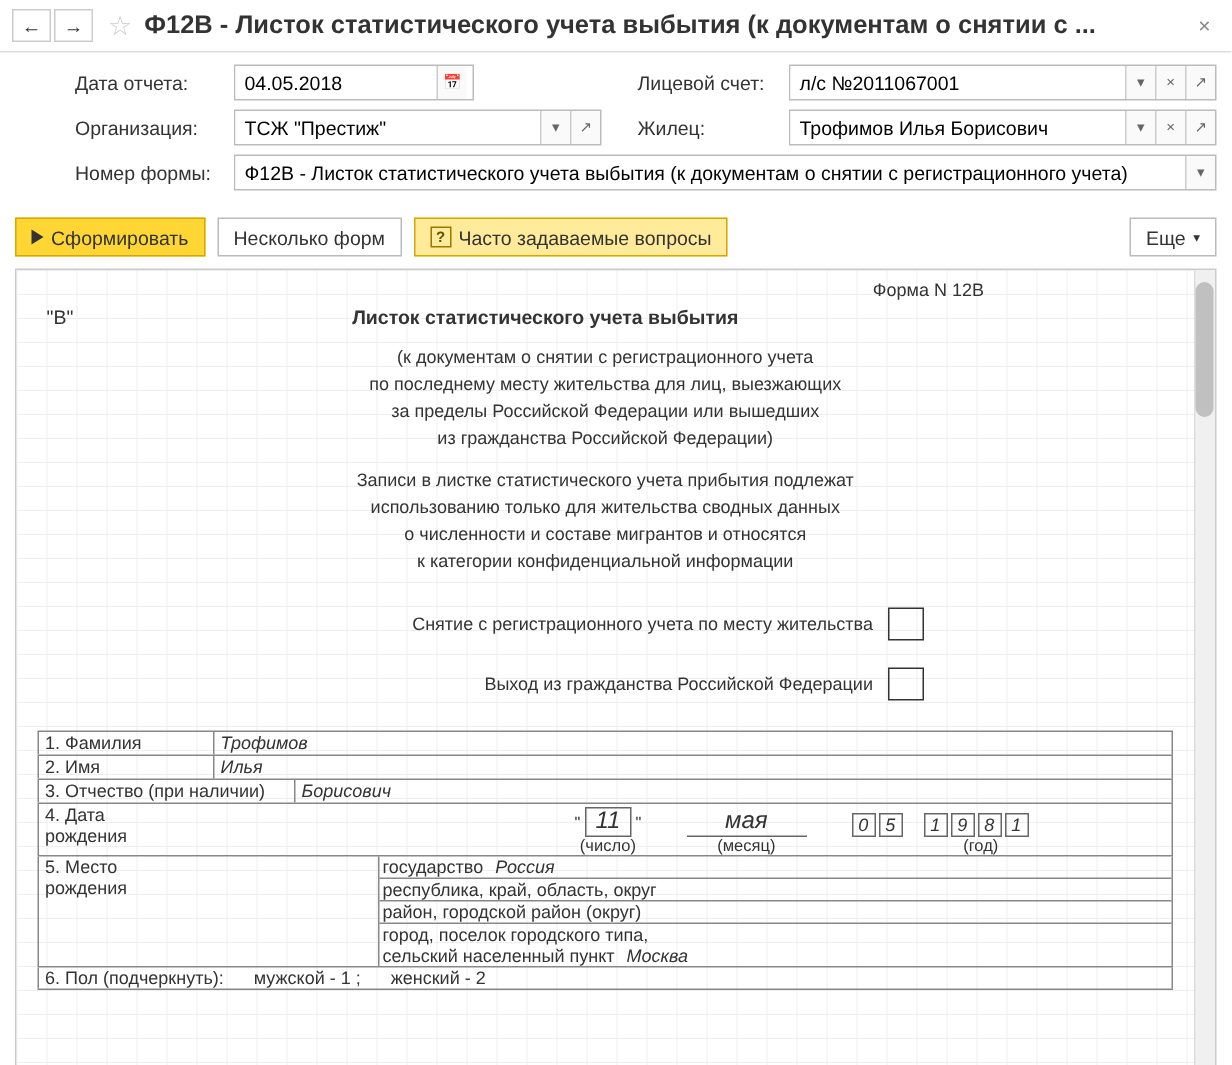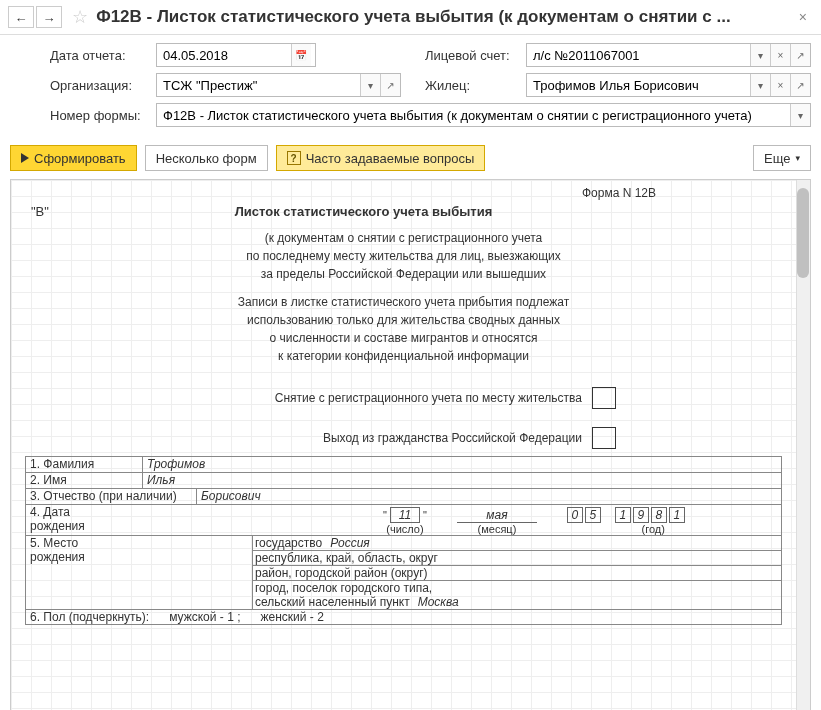--- a/index.html
+++ b/index.html
@@ -25,30 +25,30 @@
 .preview-scroll { position: absolute; right: 0; top: 0; bottom: 0; width: 14px; background: #f0f0f0; border-left: 1px solid #ddd; }
 .preview-thumb { position: absolute; right: 1px; top: 8px; width: 12px; height: 90px; background: #c0c0c0; border-radius: 6px; }
 .preview { background-image: linear-gradient(#eee 1px, transparent 1px), linear-gradient(90deg, #eee 1px, transparent 1px); background-size: 20px 16px; padding: 6px 0 0 0; height: 100%; overflow: hidden; margin-right: 14px; }
 .form-n { text-align: right; padding-right: 140px; font-size: 12px; }
 .v-row { display: flex; padding: 4px 20px; }
 .v-label { width: 40px; }
 .doc-title { font-weight: bold; text-align: center; flex: 1; padding-right: 120px; font-size: 13px; }
 .sub-block { text-align: center; font-size: 12px; padding: 2px 0; }
 .check-row { display: flex; justify-content: flex-end; align-items: center; padding: 4px 180px 4px 0; font-size: 12px; gap: 10px; }
 .check-box { width: 24px; height: 22px; border: 1px solid #333; }
-.data-table { margin: 3px 14px 0; font-size: 12px; }
+.data-table { margin: 16px 14px 0; font-size: 12px; }
 .dt-row { display: flex; border-top: 1px solid #888; min-height: 16px; }
 .dt-row:last-child { border-bottom: 1px solid #888; }
 .dt-cell { border-right: 1px solid #888; padding: 0 4px; }
 .dt-cell:first-child { border-left: 1px solid #888; }
 .dt-l { width: 118px; }
 .dt-v { flex: 1; font-style: italic; }
 .birth-row { display: flex; align-items: flex-end; gap: 30px; padding: 2px 0 0 240px; }
 .birth-col { text-align: center; font-size: 11px; }
-.birth-val { border: 1px solid #666; padding: 0 6px; font-style: italic; font-size: 12px; min-width: 30px; display: inline-block; }
+.birth-val { border: 1px solid #666; padding: 0 6px; font-style: italic; font-size: 16px; min-width: 30px; display: inline-block; }
 .birth-lab { font-size: 11px; }
 .year-boxes { display: flex; gap: 2px; }
 .year-box { border: 1px solid #666; width: 16px; height: 16px; text-align: center; font-size: 12px; font-style: italic; }
 .place-line { border-bottom: 1px solid #888; padding: 0 2px; display: flex; }
 .place-k { }
 .place-v { font-style: italic; margin-left: 8px; }
 .play-icon { width: 0; height: 0; border-left: 8px solid #333; border-top: 5px solid transparent; border-bottom: 5px solid transparent; }
 .gear-svg { width: 14px; height: 14px; }
 .q-icon { width: 14px; height: 14px; border: 1px solid #997700; display: inline-flex; align-items: center; justify-content: center; font-size: 10px; font-weight: bold; color: #665500; }
 </style>
@@ -133,20 +133,21 @@
   <div class="preview">
     <div class="form-n">Форма N 12В</div>
     <div class="v-row">
       <div class="v-label">"В"</div>
       <div class="doc-title">Листок статистического учета выбытия</div>
     </div>
     <div style="height:6px"></div>
     <div class="sub-block">(к документам о снятии с регистрационного учета</div>
     <div class="sub-block">по последнему месту жительства для лиц, выезжающих</div>
     <div class="sub-block">за пределы Российской Федерации или вышедших</div>
+    <div class="sub-block">из гражданства Российской Федерации)</div>
     <div style="height:10px"></div>
     <div class="sub-block">Записи в листке статистического учета прибытия подлежат</div>
     <div class="sub-block">использованию только для жительства сводных данных</div>
     <div class="sub-block">о численности и составе мигрантов и относятся</div>
     <div class="sub-block">к категории конфиденциальной информации</div>
     <div style="height:18px"></div>
     <div class="check-row">
       <span>Снятие с регистрационного учета по месту жительства</span>
       <div class="check-box"></div>
     </div>

